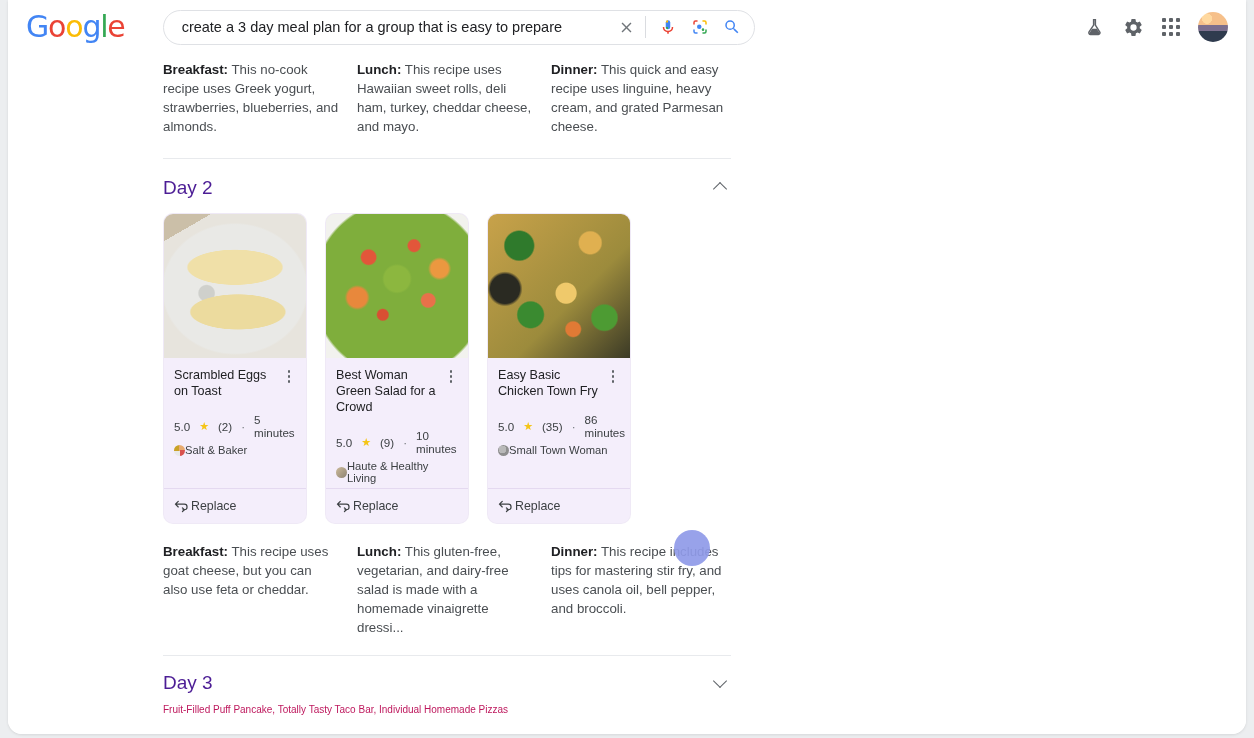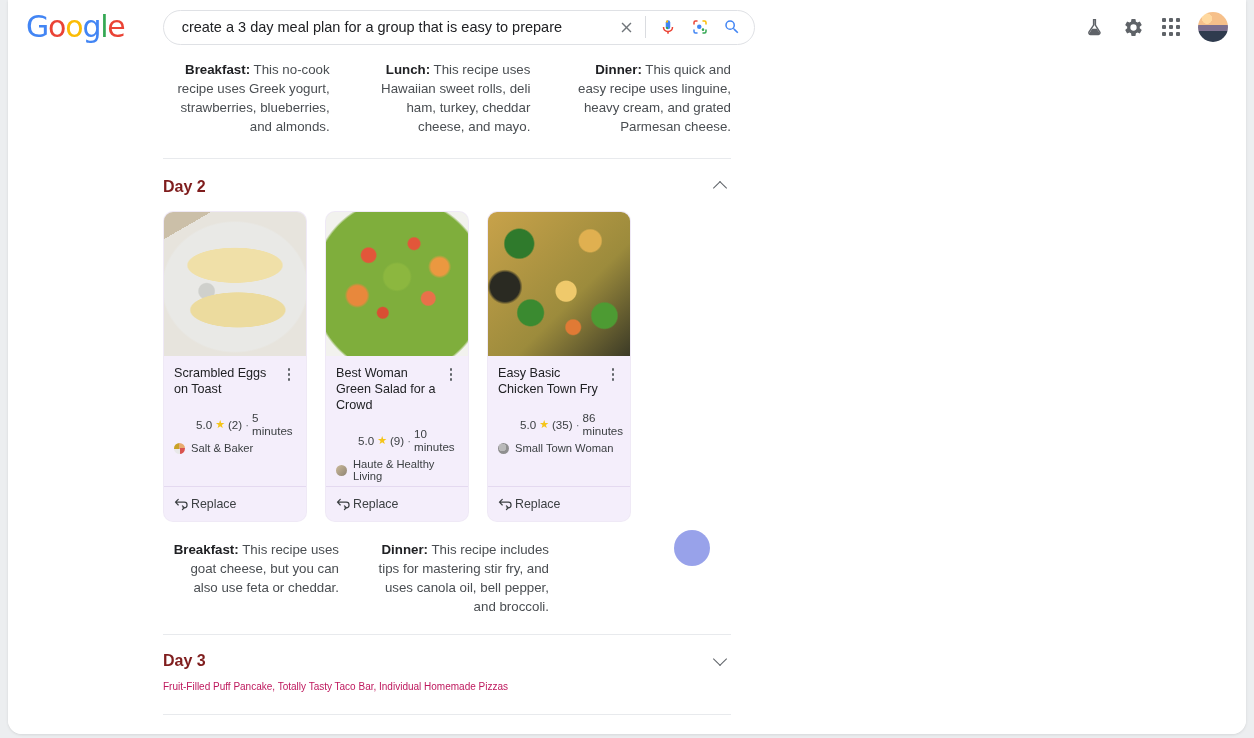--- a/index.html
+++ b/index.html
@@ -72,38 +72,38 @@
   
   .content {
     position: absolute; top: 54px; left: 0; right: 0; bottom: 0;
     background: #fff;
     overflow: hidden;
   }
   .inner { position: relative; width: 1238px; }
 
   .col-wrap { padding: 0 0 0 155px; }
   .cols3 {
-    display: flex; gap: 34px; width: 568px; text-align: right;
+    display: flex; gap: 18px; width: 568px;
   }
   .col { width: 176px; }
 
   .desc {
     font-size: 13.3px; line-height: 19px; color: #4a4e52;
     font-family: "Liberation Sans", sans-serif;
   }
   .desc b { color: #202124; font-weight: 700; }
 
   .divider { height:1px; background:#e8eaed; width: 568px; margin-left:155px; }
 
   .day-head {
     width: 568px; margin-left: 155px;
     display: flex; align-items: center; justify-content: space-between;
     cursor: pointer;
   }
-  .day-title { font-size: 16px; color: #7f1d1d; font-weight: 700; }
+  .day-title { font-size: 19px; color: #4c1d95; font-weight: 400; }
   .chev { width: 20px; height: 20px; position: relative; }
   .chev::before{
     content:""; position:absolute; left:4px; top:6px;
     width:9px; height:9px; border-left:1.6px solid #5f6368; border-top:1.6px solid #5f6368;
     transform: rotate(45deg);
   }
   .chev.down::before{ transform: rotate(225deg); top:3px;}
 
   
   .cards { display:flex; gap:18px; margin-left:155px; width:568px;}
@@ -144,24 +144,24 @@
       radial-gradient(circle at 12% 52%, #2a2a22 0 10%, transparent 12%),
       linear-gradient(135deg,#c8a24a,#9c8b3c 60%,#3b3a26);
   }
   .card-body { padding: 9px 10px 4px 10px; flex:1; }
   .card-title-row { display:flex; align-items:flex-start; justify-content:space-between; gap:4px;}
   .card-title {
     font-size: 12.6px; line-height: 16px; color: #202124; flex:1;
   }
   .kebab { width:14px; display:flex; flex-direction:column; align-items:center; gap:2.5px; padding-top:3px; cursor:pointer;}
   .kebab i { width:2.6px; height:2.6px; border-radius:50%; background:#5f6368; display:block;}
-  .meta { font-size:11.6px; color:#3c4043; margin-top:14px; display:flex; align-items:center; gap:3px;margin-left:22px;}
+  .meta { font-size:11.6px; color:#3c4043; margin-top:14px; display:flex; align-items:center; gap:9px;}
   .star { color:#f5c518; font-size:11px; }
   .dot-sep { color:#70757a; }
-  .src { font-size:11.2px; color:#3c4043; margin-top:5px; display:flex; align-items:center; gap:6px;}
+  .src { font-size:11.2px; color:#3c4043; margin-top:5px; display:flex; align-items:center; }
   .favicon { width:11px; height:11px; border-radius:50%; flex:none; }
   .fav-salt { background: conic-gradient(#e8ab6f 0 25%, #d9534f 25% 50%, #e8e8e8 50% 75%, #c9a227 75% 100%); }
   .fav-haute { background: linear-gradient(135deg,#cdbb9a,#8d8373); }
   .fav-small { background: radial-gradient(circle at 40% 40%, #b9b9b9 0 40%, #8f8f8f 41% 100%); }
 
   .replace-bar {
     border-top: 1px solid #e4d9f0;
     padding: 10px 10px;
     display:flex; align-items:center; gap:3px;
     font-size: 12.4px; color:#3c4043; cursor:pointer;
@@ -381,20 +381,23 @@
         </div>
       </div>
 
       <div style="height:18px"></div>
       <div class="col-wrap">
         <div class="cols3">
           <div class="col desc">
             <b>Breakfast:</b><span> This recipe uses goat cheese, but you can also use feta or cheddar.</span>
           </div>
           <div class="col desc">
+            <b>Lunch:</b><span> This gluten-free, vegetarian, and dairy-free salad is made with a homemade vinaigrette dressi...</span>
+          </div>
+          <div class="col desc">
             <b>Dinner:</b><span> This recipe includes tips for mastering stir fry, and uses canola oil, bell pepper, and broccoli.</span>
           </div>
         </div>
       </div>
 
       <div style="height:18px"></div>
       <div class="divider"></div>
 
       <div style="height:16px"></div>
       <div class="day-head">

